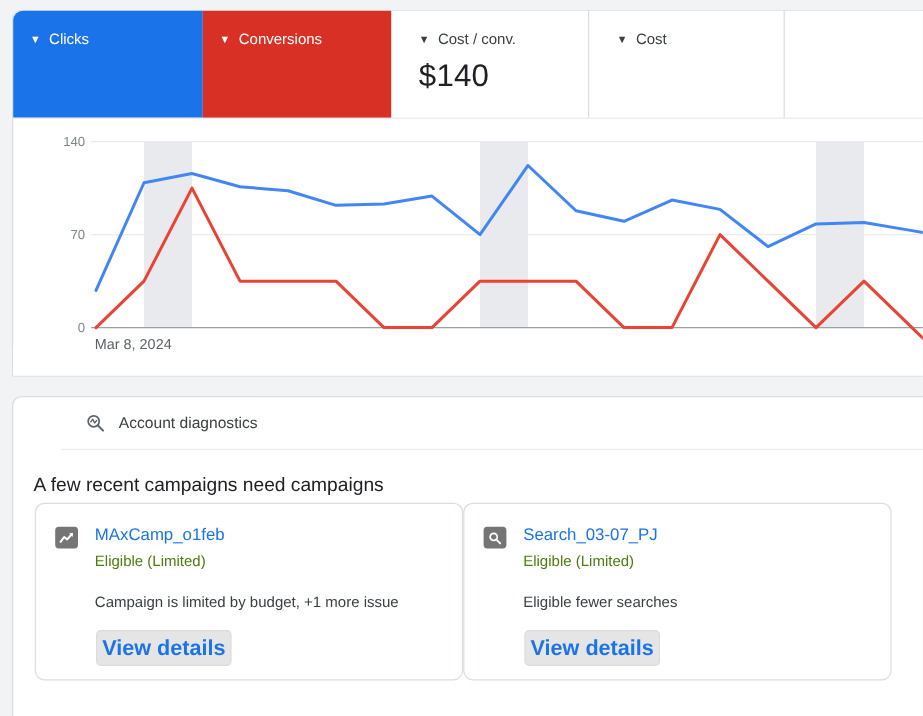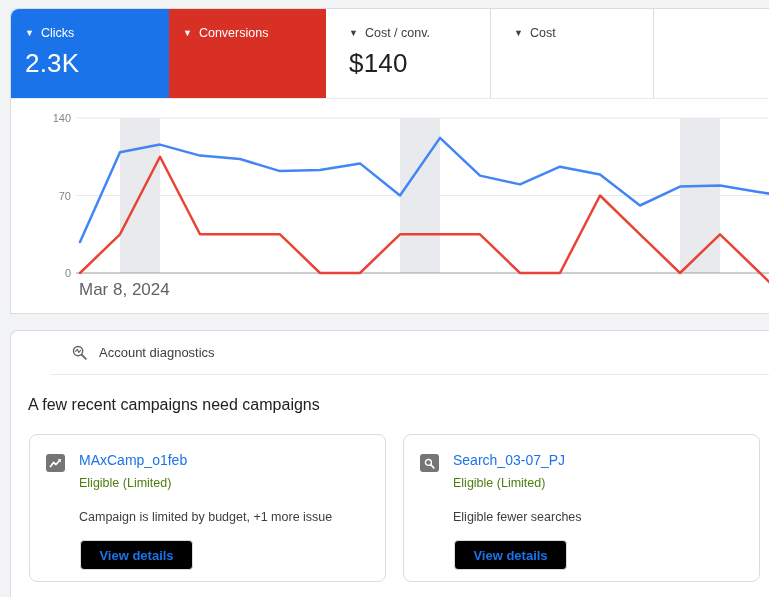--- a/index.html
+++ b/index.html
@@ -72,21 +72,21 @@
   .chip--empty {
     flex: 1;
     border-left: 1px solid #dadce0;
     padding: 0;
   }
   .chart-area { position: absolute; left: 0; top: 90px; width: 759px; height: 216px; }
   .chart-svg { position: absolute; left: 0; top: 0; }
   .date-label {
     position: absolute;
     left: 68px; top: 181px;
-    font-size: 17px;
+    font-size: 12px;
     color: #5f6368;
   }
   
   .diag-card {
     left: 10px; top: 330px;
     width: 760px; height: 290px;
     border-top-left-radius: 8px;
     border-right: none;
   }
   .diag-header {
@@ -101,23 +101,22 @@
   }
   .diag-header .diag-title { font-size: 13px; color: #3c4043; }
   .attention-heading {
     margin: 21px 0 0 17px;
     font-size: 16px;
     font-weight: 400;
     color: #202124;
   }
   .cards-row {
     position: absolute;
-    left: 18px; top: 103px;
-    display: flex;
-    gap: 17px;
+    left: 18px; top: 88px;
+    display: flex;
   }
   .camp-card {
     width: 357px; height: 148px;
     border: 1px solid #dadce0;
     border-radius: 8px;
     background: #fff;
     position: relative;
   }
   .camp-icon {
     position: absolute;
@@ -147,42 +146,41 @@
     position: absolute;
     left: 49px; top: 59px;
     font-size: 12.5px;
     color: #3c4043;
     margin-top: 16px;
   }
   .view-details-btn {
     position: absolute;
     left: 50px; top: 105px;
     width: 113px; height: 30px;
-    background: #000000;
+    background: #e5e5e5;
     border: 1px solid #dadce0;
     border-radius: 4px;
     font-family: "Liberation Sans", sans-serif;
-    font-size: 13px;
+    font-size: 18px;
     font-weight: 700;
     color: #1a73e8;
     cursor: pointer;
   }
 </style>
 </head>
 <body>
 
 <div class="card chart-card">
   <div class="chips-row">
 
     <div class="chip chip--clicks chip--selected">
       <div class="chip-label">
         <span class="arrow">▼</span>
         <span>Clicks</span>
       </div>
-      <div class="chip-value">2.3K</div>
     </div>
 
     <div class="chip chip--conversions chip--selected">
       <div class="chip-label">
         <span class="arrow">▼</span>
         <span>Conversions</span>
       </div>
     </div>
 
     <div class="chip chip--costconv">

